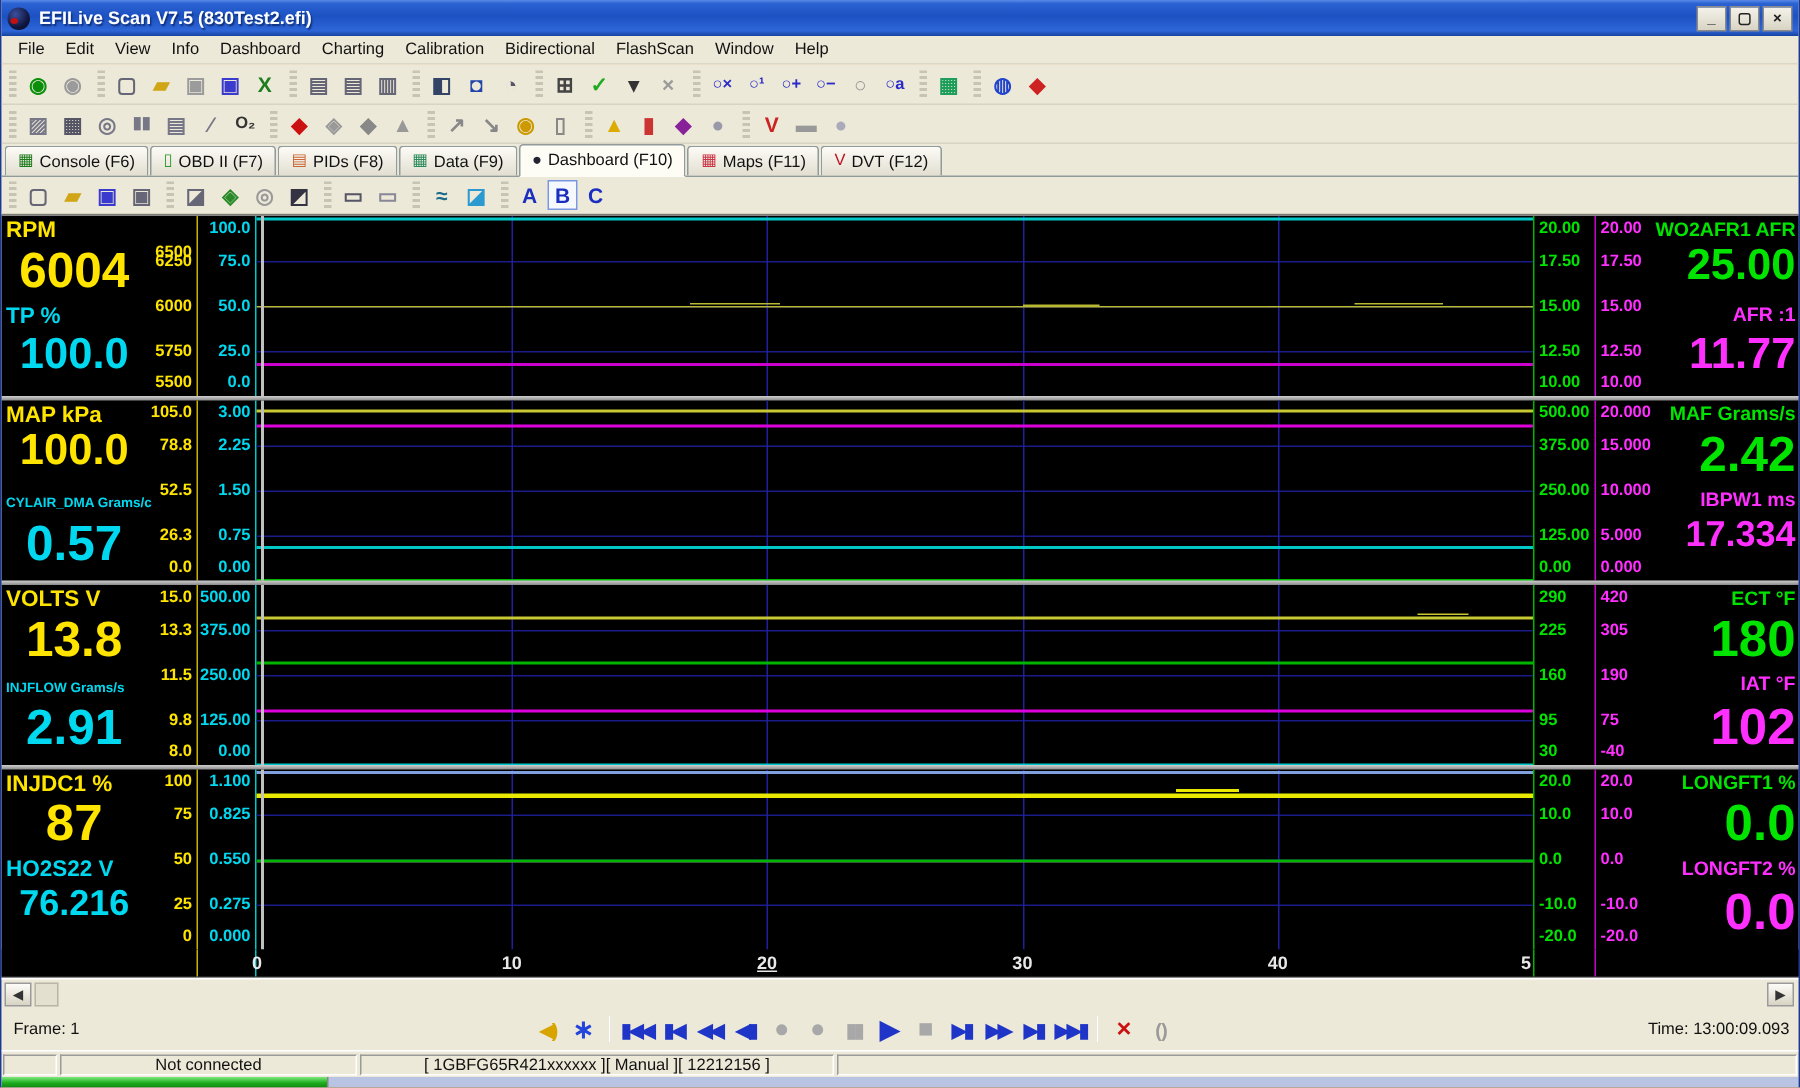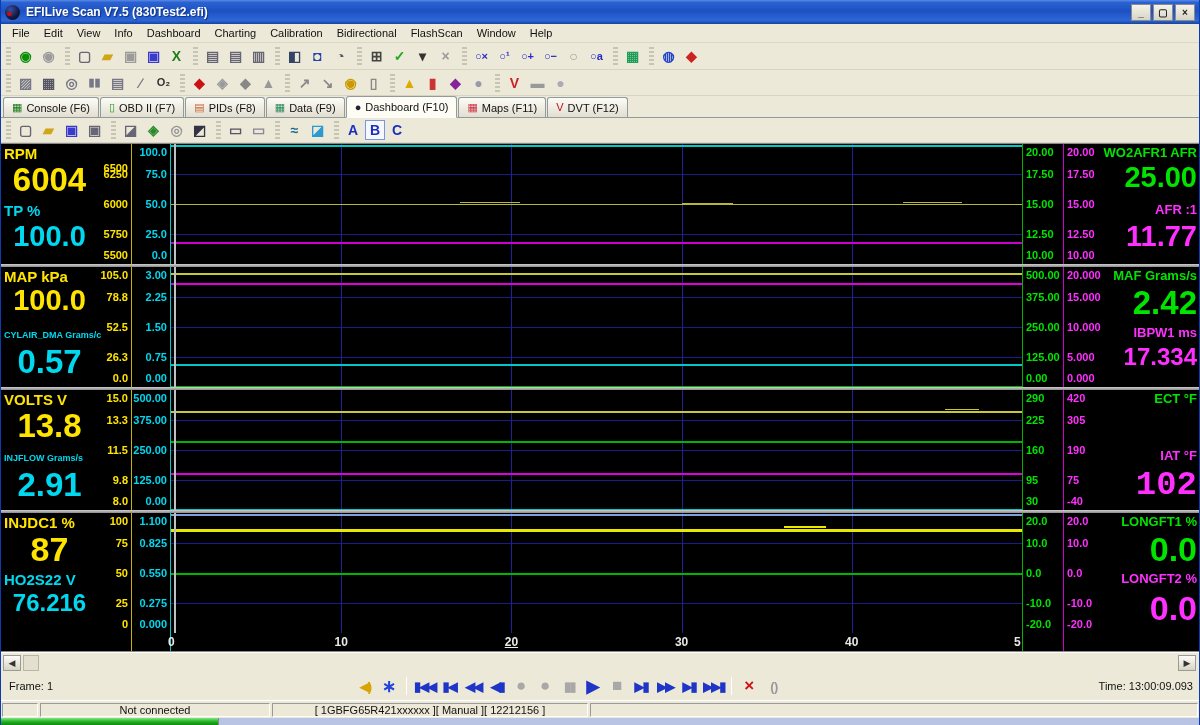--- a/index.html
+++ b/index.html
@@ -411,22 +411,23 @@
           <div class="gridv" style="left: 80%;"></div>
           <div class="trace" style="background: rgb(200, 200, 50); top: 17.1%; height: 2px; left: 0%; width: 100%;"></div>
           <div class="trace" style="background: rgb(200, 200, 50); top: 15.8%; height: 1px; left: 91%; width: 4%;"></div>
           <div class="trace" style="background: rgb(0, 180, 0); top: 42.3%; height: 2px; left: 0%; width: 100%;"></div>
           <div class="trace" style="background: rgb(221, 0, 221); top: 69%; height: 2px; left: 0%; width: 100%;"></div>
           <div class="trace" style="background: rgb(0, 200, 200); top: 99.2%; height: 1px; left: 0%; width: 100%;"></div>
           <div class="cursor"></div>
         </div>
         <div class="col gaugeR">
           <div class="glabel" style="color: rgb(0, 228, 0); top: 1px; font-size: 13px;">ECT °F</div>
+          <div class="gvalue" style="color: rgb(0, 228, 0); top: 17px; font-size: 34px;">180</div>
           <div class="glabel" style="color: rgb(255, 48, 255); top: 58px; font-size: 13px;">IAT °F</div>
-          <div class="gvalue" style="color: rgb(255, 48, 255); top: 76px; font-size: 34px; font-family: Liberation Mono, monospace;">102</div>
+          <div class="gvalue" style="color: rgb(255, 48, 255); top: 76px; font-size: 34px;">102</div>
         </div>
       </div>
       <div class="sep" style="top: 366px;"></div>
       <div class="sec" style="top: 369px;">
         <div class="col gaugeL">
           <div class="glabel" style="color: rgb(255, 228, 0); left: 3px; top: 1px;">INJDC1 %</div>
           <div class="gvalue" style="color: rgb(255, 228, 0); top: 17px; font-size: 34px;">87</div>
           <div class="glabel" style="color: rgb(0, 216, 240); left: 3px; top: 58px;">HO2S22 V</div>
           <div class="gvalue" style="color: rgb(0, 216, 240); top: 76px; font-size: 24px;">76.216</div>
         </div>
@@ -521,21 +522,21 @@
         <div class="pbtn" style="color: rgb(31, 53, 200);">▶▶▮</div>
         <div class="psep"></div>
         <div class="pbtn" style="color: rgb(204, 17, 17); font-size: 17px; letter-spacing: 0px;">×</div>
         <div class="pbtn" style="color: rgb(153, 153, 153);">( )</div>
       </div>
     <span class="time">Time: 13:00:09.093</span>
   </div>
 
   <div class="statusbar">
     <div class="spanel" style="width:36px"></div>
-    <div class="spanel" style="width:230px">Not connected</div>
+    <div class="spanel" style="width:198px">Not connected</div>
     <div class="spanel" style="width:316px">[ 1GBFG65R421xxxxxx ][ Manual ][ 12212156 ]</div>
     <div class="spanel" style="flex:1"></div>
   </div>
 
   <div class="bottomstrip">
     <div class="progress"></div>
   </div>
 
 </div>
 

